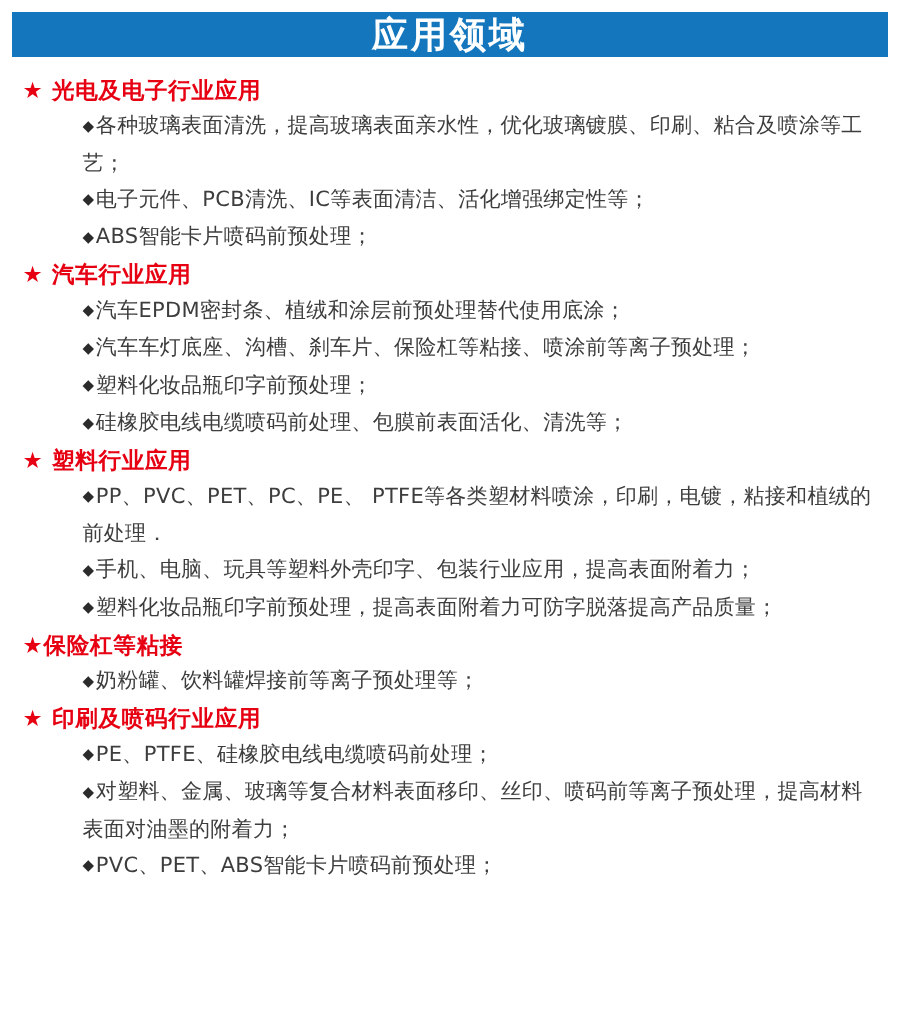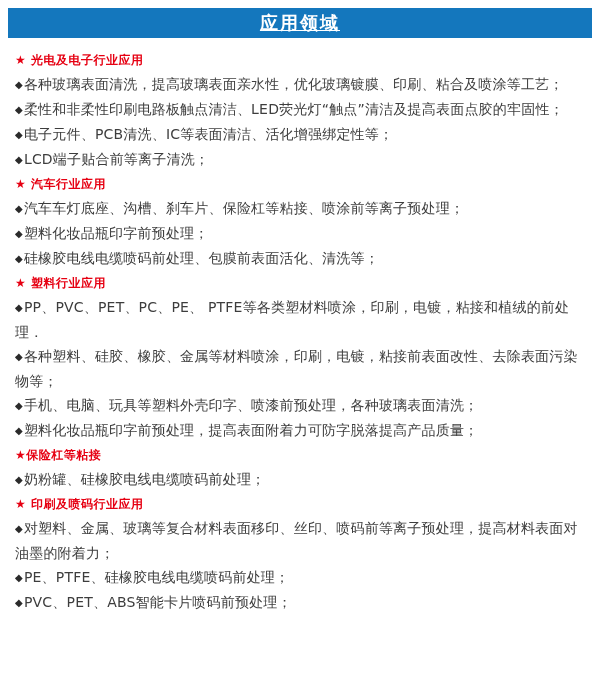--- a/index.html
+++ b/index.html
@@ -14,70 +14,69 @@
     font-family: "DejaVu Sans", "Liberation Sans", sans-serif;
   }
   .banner {
     margin: 8px 8px 0 8px;
     height: 30px;
     background: #1477bd;
     color: #ffffff;
     display: flex;
     align-items: center;
     justify-content: center;
-    font-size: 18px;
+    font-size: 24px;
     font-weight: bold;
     letter-spacing: 2px;
-    text-decoration: underline;
   }
   .content {
     padding: 10px 15px 0 15px;
   }
   .section-header {
     color: #e60012;
     font-weight: bold;
-    font-size: 12px;
+    font-size: 15px;
     line-height: 24px;
     letter-spacing: 0.5px;
     white-space: pre;
   }
   .bullet-line {
     color: #3d3d3d;
     font-size: 14px;
     line-height: 24px;
     letter-spacing: 0.2px;
+    margin-left: 40px;
   }
   .bullet {
     font-size: 10px;
     vertical-align: 1px;
     margin-right: 1px;
     color: #2b2b2b;
   }
 </style>
 </head>
 <body>
 
 <div class="banner">
   <span>应用领域</span>
 </div>
 
 <div class="content" id="sections">
     <div class="section-header">★ 光电及电子行业应用</div>
     <div class="bullet-line"><span class="bullet">◆</span><span>各种玻璃表面清洗，提高玻璃表面亲水性，优化玻璃镀膜、印刷、粘合及喷涂等工艺；</span></div>
-    <div class="bullet-line"><span class="bullet">◆</span><span>柔性和非柔性印刷电路板触点清洁、LED荧光灯“触点”清洁及提高表面点胶的牢固性；</span></div>
     <div class="bullet-line"><span class="bullet">◆</span><span>电子元件、PCB清洗、IC等表面清洁、活化增强绑定性等；</span></div>
-    <div class="bullet-line"><span class="bullet">◆</span><span>LCD端子贴合前等离子清洗；</span></div>
+    <div class="bullet-line"><span class="bullet">◆</span><span>ABS智能卡片喷码前预处理；</span></div>
     <div class="section-header">★ 汽车行业应用</div>
+    <div class="bullet-line"><span class="bullet">◆</span><span>汽车EPDM密封条、植绒和涂层前预处理替代使用底涂；</span></div>
     <div class="bullet-line"><span class="bullet">◆</span><span>汽车车灯底座、沟槽、刹车片、保险杠等粘接、喷涂前等离子预处理；</span></div>
     <div class="bullet-line"><span class="bullet">◆</span><span>塑料化妆品瓶印字前预处理；</span></div>
     <div class="bullet-line"><span class="bullet">◆</span><span>硅橡胶电线电缆喷码前处理、包膜前表面活化、清洗等；</span></div>
     <div class="section-header">★ 塑料行业应用</div>
     <div class="bullet-line"><span class="bullet">◆</span><span>PP、PVC、PET、PC、PE、 PTFE等各类塑材料喷涂，印刷，电镀，粘接和植绒的前处理．</span></div>
-    <div class="bullet-line"><span class="bullet">◆</span><span>各种塑料、硅胶、橡胶、金属等材料喷涂，印刷，电镀，粘接前表面改性、去除表面污染物等；</span></div>
-    <div class="bullet-line"><span class="bullet">◆</span><span>手机、电脑、玩具等塑料外壳印字、喷漆前预处理，各种玻璃表面清洗；</span></div>
+    <div class="bullet-line"><span class="bullet">◆</span><span>手机、电脑、玩具等塑料外壳印字、包装行业应用，提高表面附着力；</span></div>
     <div class="bullet-line"><span class="bullet">◆</span><span>塑料化妆品瓶印字前预处理，提高表面附着力可防字脱落提高产品质量；</span></div>
     <div class="section-header">★保险杠等粘接</div>
-    <div class="bullet-line"><span class="bullet">◆</span><span>奶粉罐、硅橡胶电线电缆喷码前处理；</span></div>
+    <div class="bullet-line"><span class="bullet">◆</span><span>奶粉罐、饮料罐焊接前等离子预处理等；</span></div>
     <div class="section-header">★ 印刷及喷码行业应用</div>
+    <div class="bullet-line"><span class="bullet">◆</span><span>PE、PTFE、硅橡胶电线电缆喷码前处理；</span></div>
     <div class="bullet-line"><span class="bullet">◆</span><span>对塑料、金属、玻璃等复合材料表面移印、丝印、喷码前等离子预处理，提高材料表面对油墨的附着力；</span></div>
-    <div class="bullet-line"><span class="bullet">◆</span><span>PE、PTFE、硅橡胶电线电缆喷码前处理；</span></div>
     <div class="bullet-line"><span class="bullet">◆</span><span>PVC、PET、ABS智能卡片喷码前预处理；</span></div>
   </div>
 
 </body></html>

